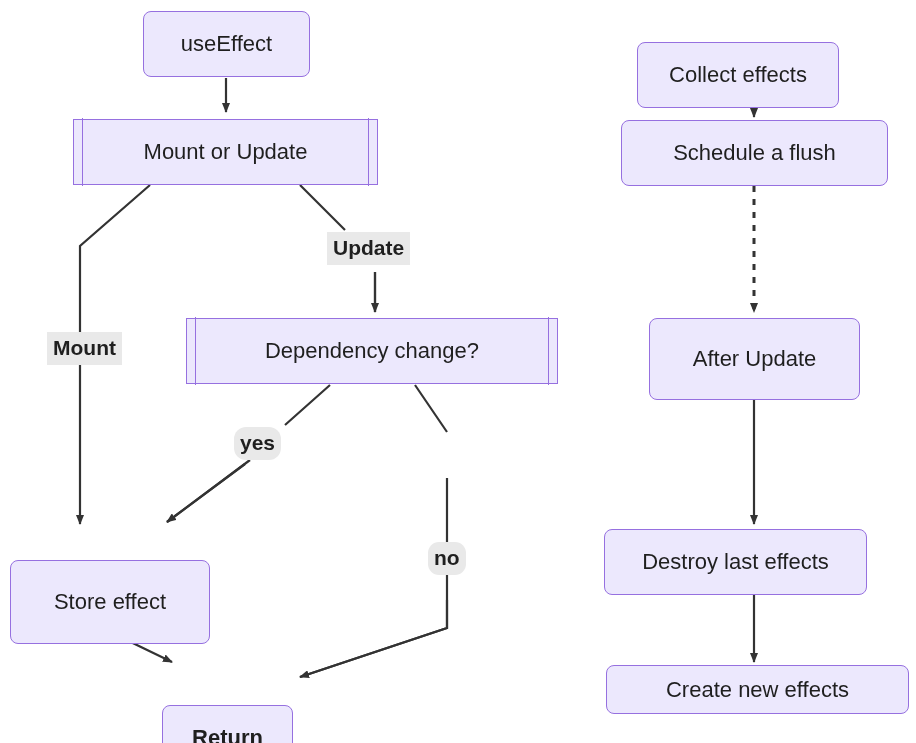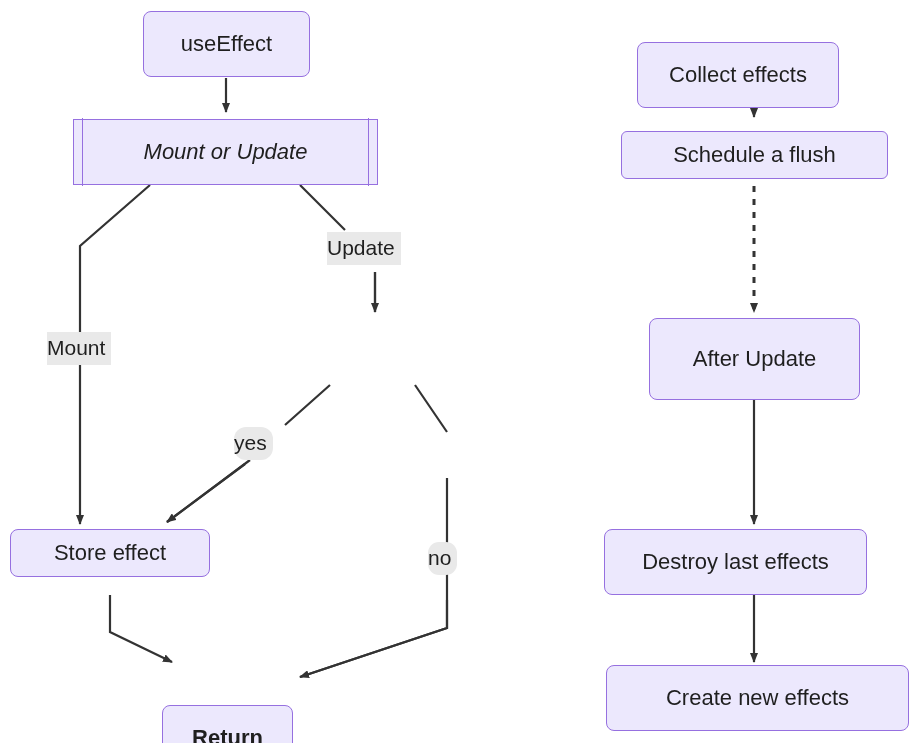--- a/index.html
+++ b/index.html
@@ -37,43 +37,43 @@
     font-size: 22px;
     line-height: 1;
     white-space: nowrap;
     z-index: 2;
   }
   .node.rounded {
     border-radius: 8px;
   }
   .node.subroutine {
     border-radius: 0;
-    font-style: italic;
   }
   .node.subroutine::before,
   .node.subroutine::after {
     content: "";
     position: absolute;
     top: -1.6px;
     bottom: -1.6px;
     width: 0;
     border-left: 1.6px solid #9670E0;
   }
   .node.subroutine::before { left: 8px; }
   .node.subroutine::after  { right: 8px; }
 
   .edge-label {
     position: absolute;
     background: #E9E9E9;
     color: #1f1f1f;
     font-size: 21px;
     line-height: 1;
-    padding: 5px 6px 7px 0;
+    padding: 5px 6px 7px 6px;
     white-space: nowrap;
     z-index: 3;
+    font-weight: bold;
   }
 </style>
 </head>
 <body>
 
 <div id="diagram-root">
 
   <svg id="edge-layer" viewBox="0 0 916 743" width="916" height="743" xmlns="http://www.w3.org/2000/svg">
     <defs>
       <marker id="arrowhead" markerWidth="10" markerHeight="8" refX="9" refY="4" orient="auto" markerUnits="userSpaceOnUse">
@@ -106,50 +106,53 @@
   </svg>
 
   <div class="node rounded" style="left:143px; top:11px; width:167px; height:66px;">
     <span>useEffect</span>
   </div>
 
   <div class="node subroutine" style="left:73px; top:119px; width:305px; height:66px;">
     <span>Mount or Update</span>
   </div>
 
+  <div class="node subroutine" style="left:186px; top:318px; width:372px; height:66px;">
+    <span>Dependency change?</span>
+  </div>
 
-  <div class="node rounded" style="left:10px; top:529px; width:200px; height:48px;">
+  <div class="node rounded" style="left:10px; top:560px; width:200px; height:84px;">
     <span>Store effect</span>
   </div>
 
   <div class="node rounded" style="left:162px; top:705px; width:131px; height:66px;font-weight:bold;">
     <span>Return</span>
   </div>
 
   <div class="edge-label" style="left:35px; top:332px;margin-left:12px;">Mount</div>
 
   <div class="edge-label" style="left:327px; top:232px;">Update</div>
 
   <div class="edge-label" style="left:234px; top:427px;border-radius:12px;">yes</div>
 
   <div class="edge-label" style="left:428px; top:542px;border-radius:11px;">no</div>
 
   <div class="node rounded" style="left:637px; top:11px; width:202px; height:66px;margin-top:31px;">
     <span>Collect effects</span>
   </div>
 
-  <div class="node rounded" style="left:621px; top:131px; width:267px; height:48px;border-radius:6px;">
+  <div class="node rounded" style="left:621px; top:120px; width:267px; height:66px;">
     <span>Schedule a flush</span>
   </div>
 
   <div class="node rounded" style="left:649px; top:318px; width:211px; height:82px;">
     <span>After Update</span>
   </div>
 
   <div class="node rounded" style="left:604px; top:529px; width:263px; height:66px;">
     <span>Destroy last effects</span>
   </div>
 
-  <div class="node rounded" style="left:606px; top:665px; width:303px; height:66px;">
+  <div class="node rounded" style="left:606px; top:665px; width:303px; height:49px;">
     <span>Create new effects</span>
   </div>
 
 </div>
 
 </body></html>

